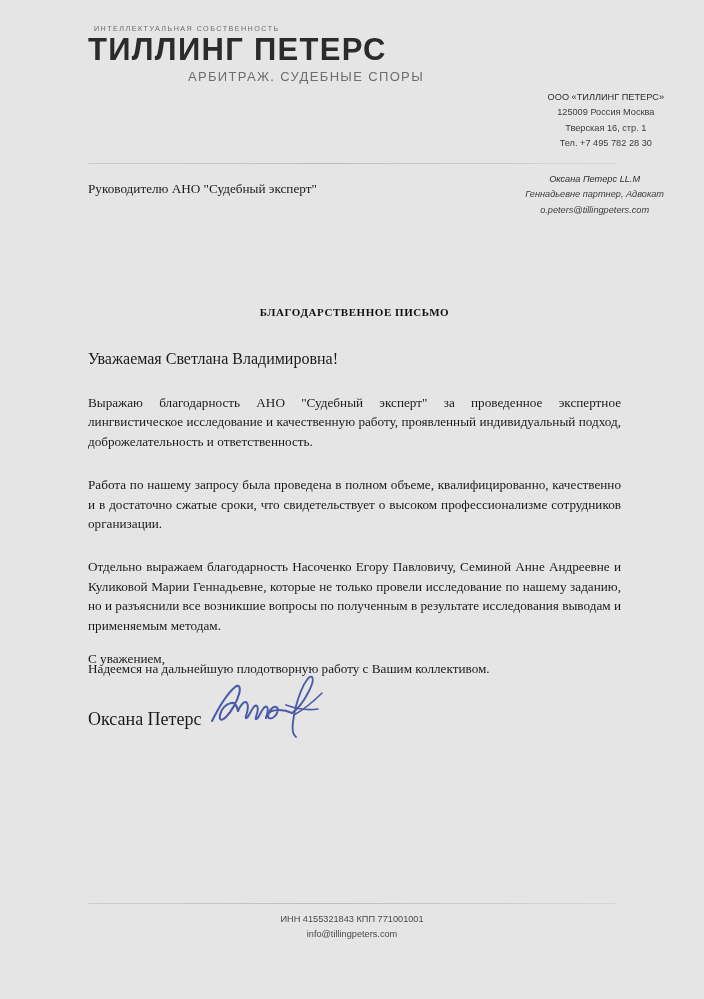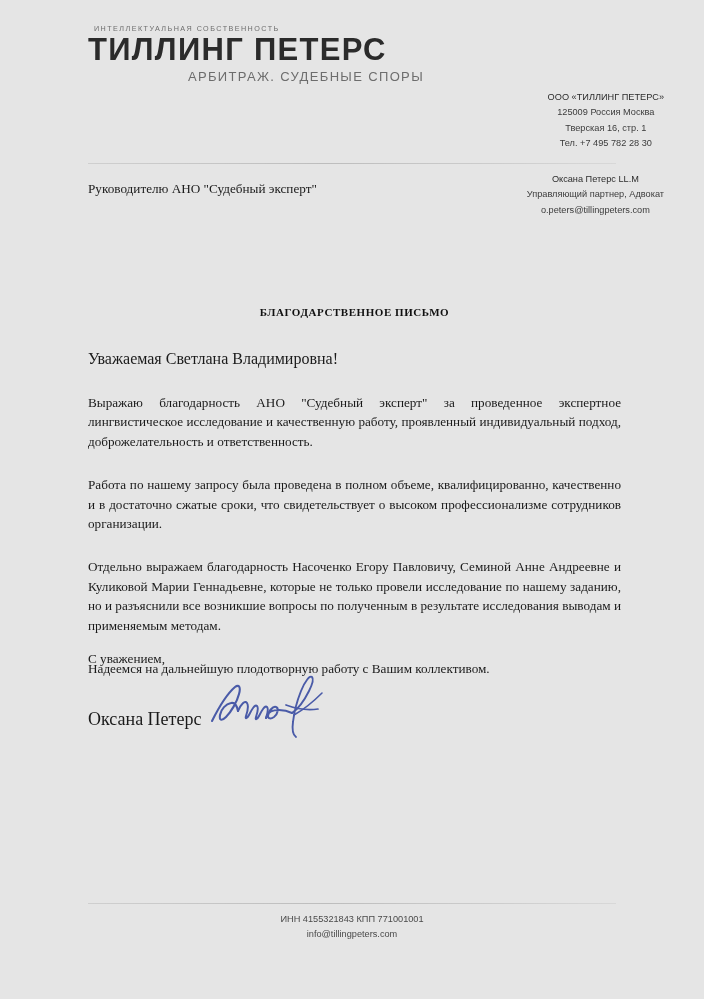--- a/index.html
+++ b/index.html
@@ -61,21 +61,21 @@
 
   
   .contact-block {
     position: absolute;
     right: 40px;
     text-align: right;
     font-family: "Liberation Sans", sans-serif;
     color: #3b3b3b;
   }
   #company-contact { top: 90px; }
-  #signer-contact  { top: 172px; }
+  #signer-contact  { top: 172px; font-style: italic; }
   .contact-line {
     font-size: 9.2px;
     line-height: 15.4px;
     white-space: nowrap;
     text-align: center;
   }
   .contact-line.strong { color: #2c2c2c; }
 
   
   .rule {
@@ -185,21 +185,21 @@
     <div class="contact-line strong">ООО «ТИЛЛИНГ ПЕТЕРС»</div>
     <div class="contact-line">125009 Россия Москва</div>
     <div class="contact-line">Тверская 16, стр. 1</div>
     <div class="contact-line">Тел. +7 495 782 28 30</div>
   </div>
 
   <div class="rule" id="header-rule"></div>
 
   <div class="contact-block" id="signer-contact">
     <div class="contact-line strong">Оксана Петерс LL.M</div>
-    <div class="contact-line">Управляющий партнер, Адвокат</div>
+    <div class="contact-line">Геннадьевне партнер, Адвокат</div>
     <div class="contact-line">o.peters@tillingpeters.com</div>
   </div>
 
   <div id="addressee">Руководителю АНО "Судебный эксперт"</div>
 
   <div class="body-wrap">
     <div id="letter-title">БЛАГОДАРСТВЕННОЕ ПИСЬМО</div>
     <div id="salutation">Уважаемая Светлана Владимировна!</div>
     <p class="para">Выражаю благодарность АНО "Судебный эксперт" за проведенное экспертное лингвистическое исследование и качественную работу, проявленный индивидуальный подход, доброжелательность и ответственность.</p>
     <p class="para">Работа по нашему запросу была проведена в полном объеме, квалифицированно, качественно и в достаточно сжатые сроки, что свидетельствует о высоком профессионализме сотрудников организации.</p>

